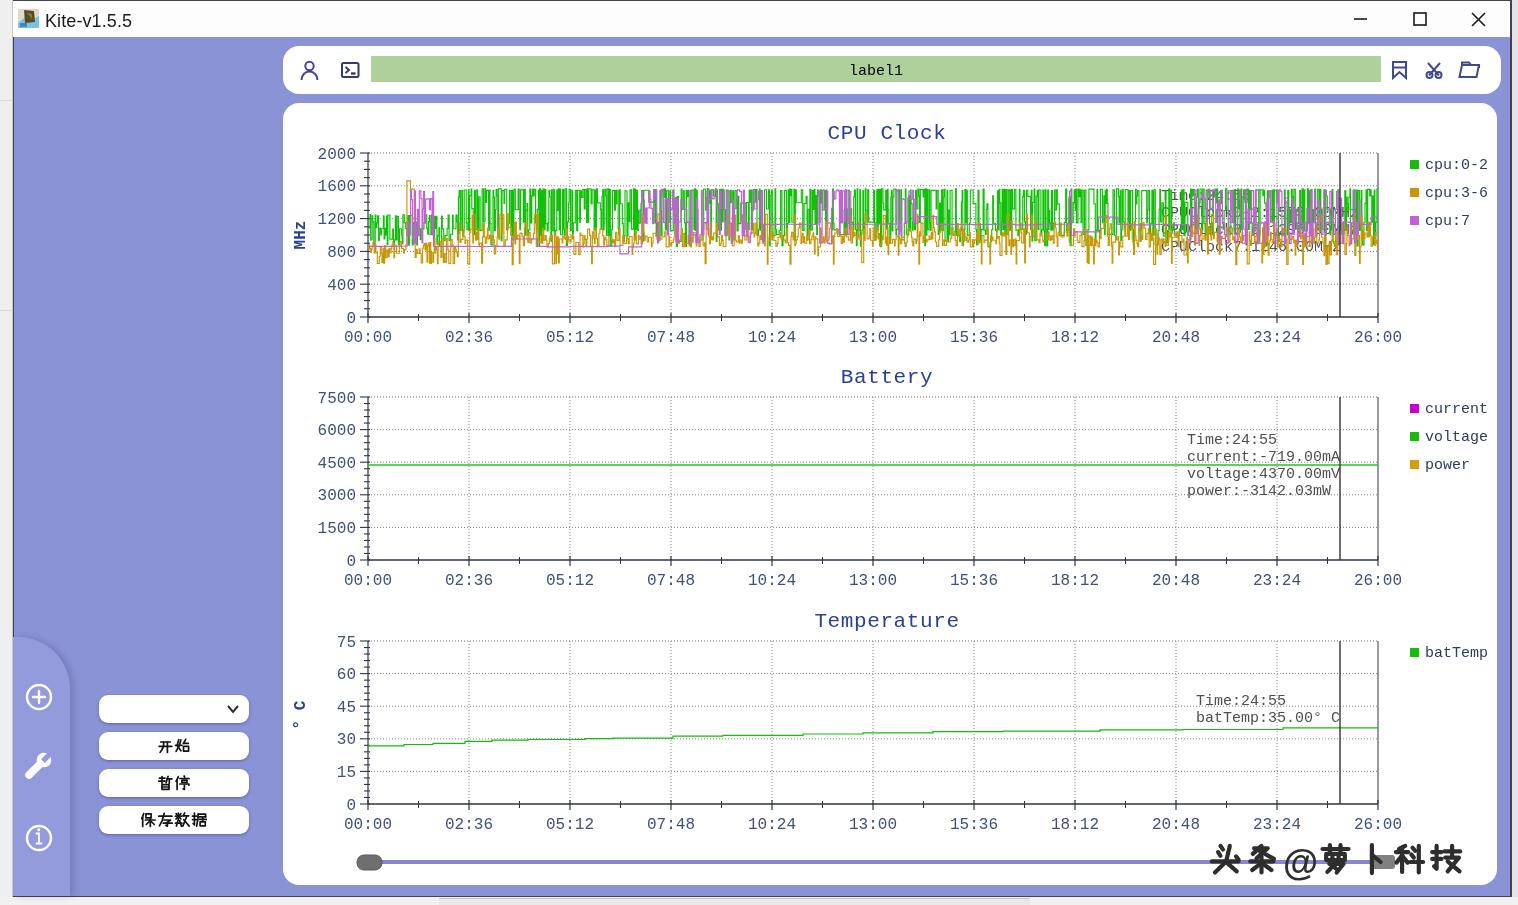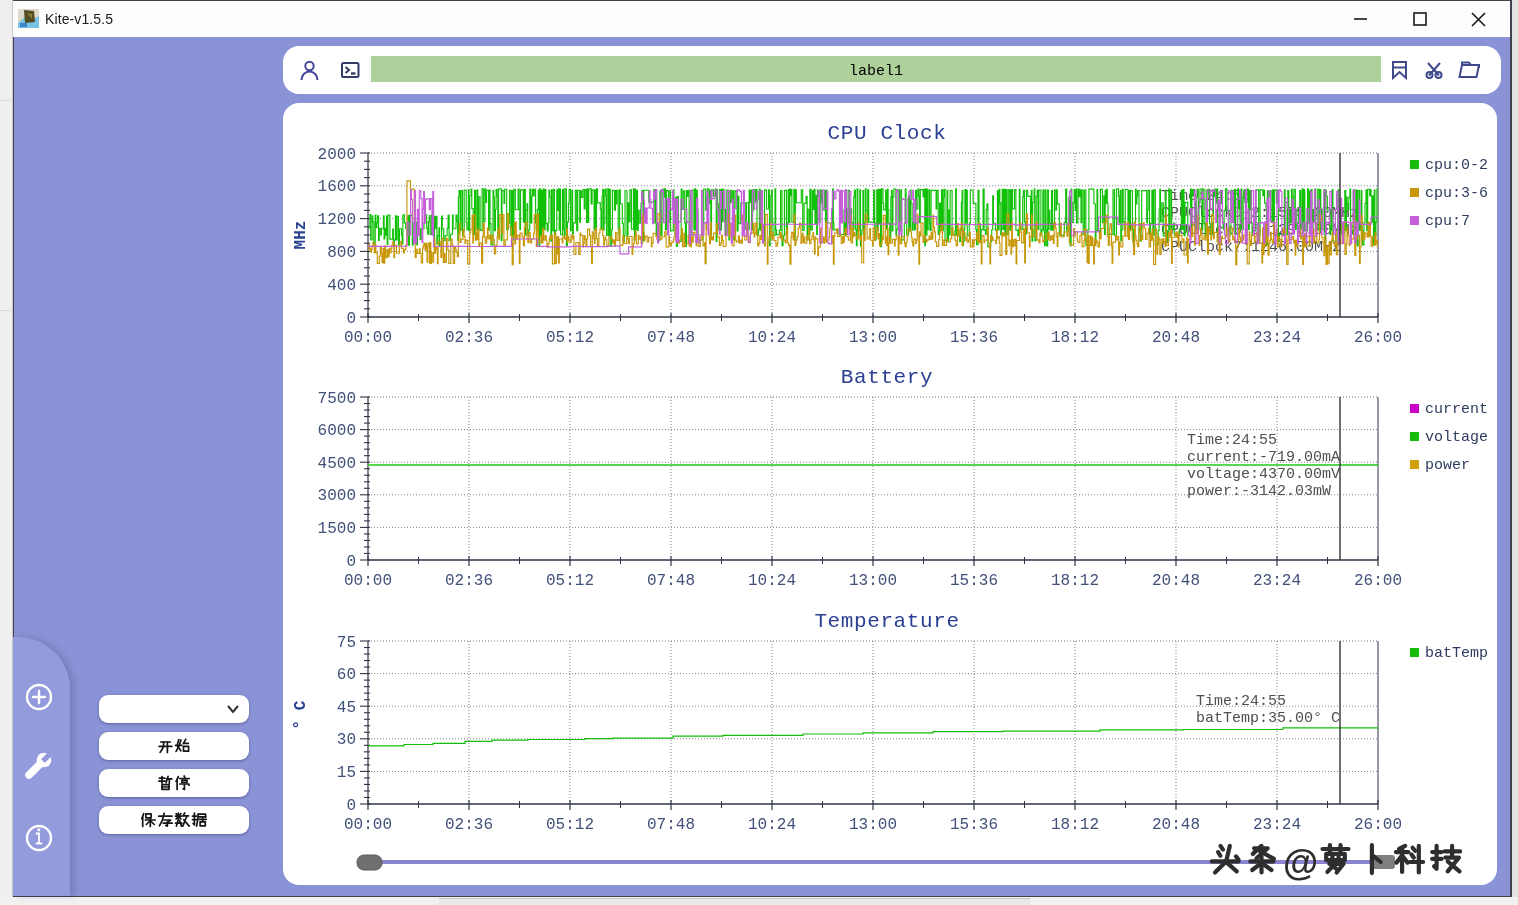--- a/index.html
+++ b/index.html
@@ -5,21 +5,21 @@
 html,body { width:1518px; height:905px; overflow:hidden; background:#ededed;
   font-family:"Liberation Sans", sans-serif; }
 .abs { position:absolute; }
 #deskL { left:0; top:0; width:13px; height:905px; background:#efefef; border-right:1px solid #c9c9c9;}
 #deskR { left:1512px; top:0; width:6px; height:905px; background:#e4e4e4; }
 #deskB { left:0; top:897px; width:1518px; height:8px; background:#f1f1f1; }
 #deskB2 { left:439px; top:898px; width:591px; height:7px; background:#e9e9e9; border-top:1px solid #c4c4c4; }
 #win { left:13px; top:0; width:1499px; height:897px; background:#8a93d6;
   border:1px solid #41424d; border-right-width:2px; }
 #titlebar { left:13px; top:1px; width:1497px; height:36px; background:#fdfdfd; }
-#title { left:45px; top:11px; font-size:14px; color:#1b1b1b; letter-spacing:0.1px;}
+#title { left:45px; top:11px; font-size:18px; color:#1b1b1b; letter-spacing:0.1px;}
 #tab { left:13px; top:637px; width:57px; height:259px; background:#939bdc;
   border-top-right-radius:52px; box-shadow:4px 0 6px rgba(40,40,90,0.20); }
 .panel { background:#ffffff; border-radius:16px; }
 #toolbar { left:283px; top:46px; width:1218px; height:48px; }
 #chartpanel { left:283px; top:103px; width:1214px; height:782px; }
 #greenbar { left:371px; top:56px; width:1010px; height:26px; background:#aed19b; }
 #label1 { left:371px; top:63px; width:1010px; text-align:center;
   font-family:"Liberation Mono",monospace; font-size:15px; color:#000; }
 .sbtn { left:99px; width:150px; height:28px; background:#fff; border-radius:9px;
   box-shadow:0 1px 3px rgba(40,40,90,0.45); }

